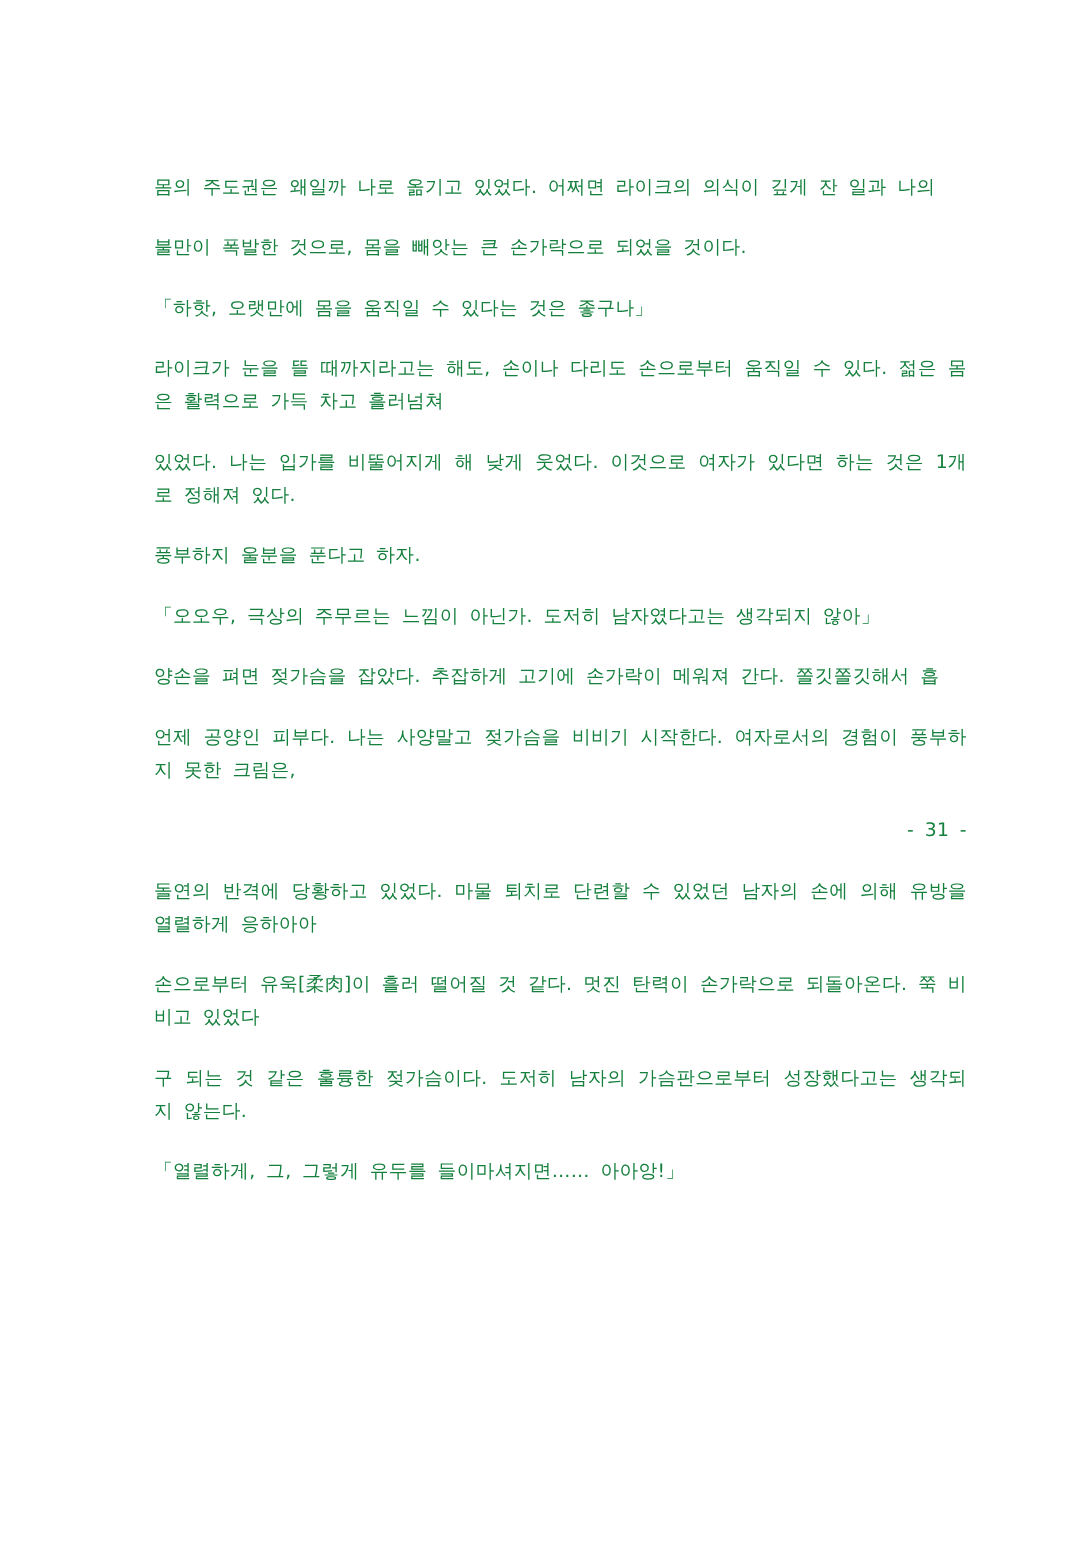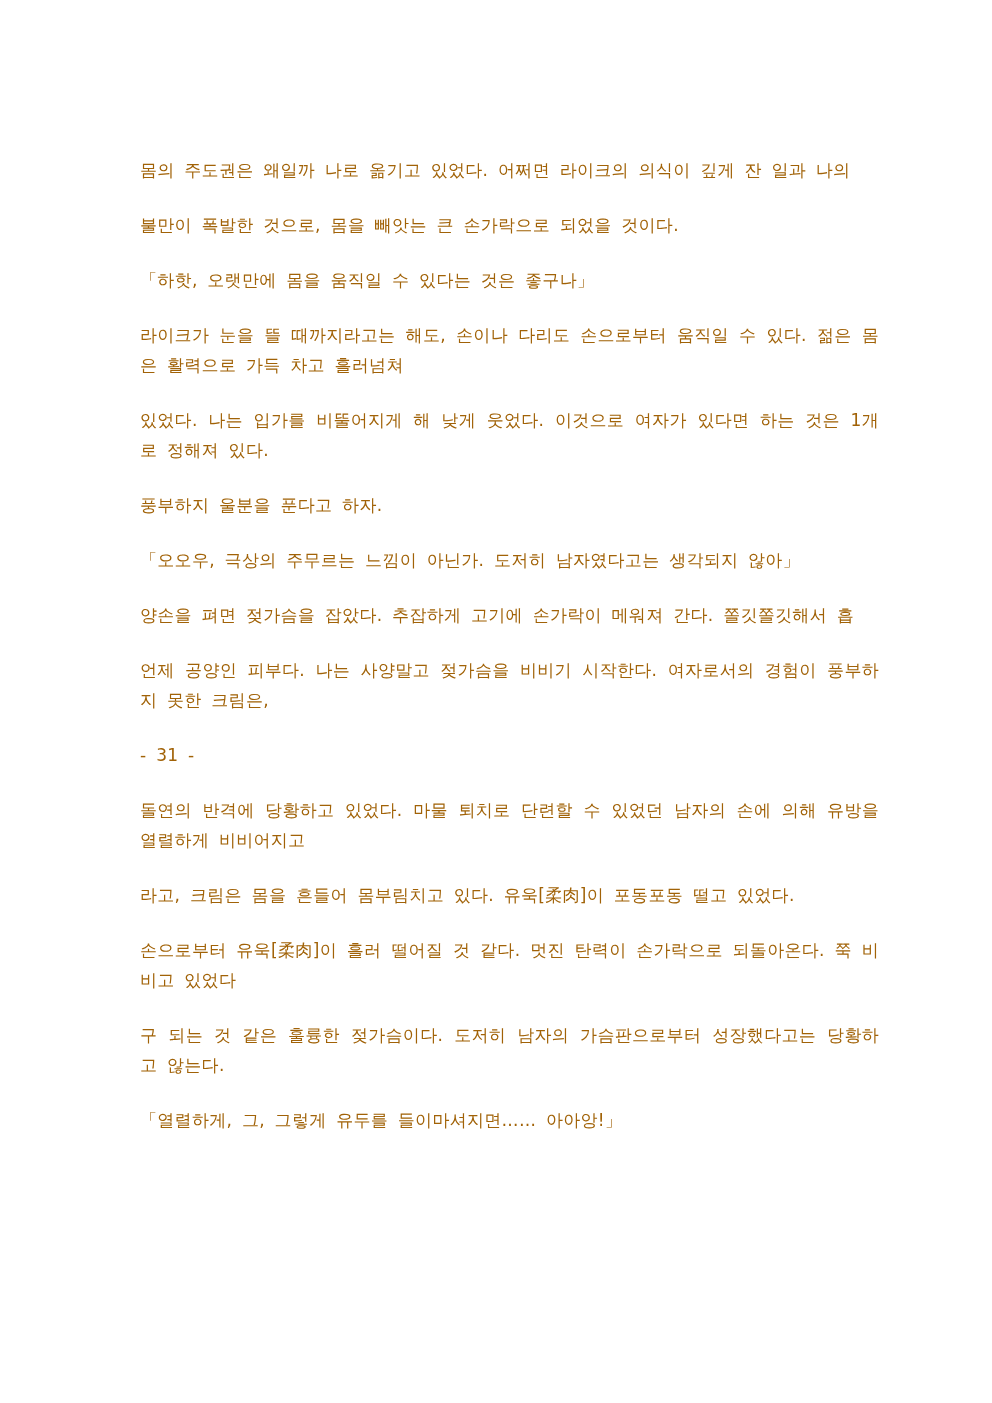--- a/index.html
+++ b/index.html
@@ -24,37 +24,36 @@
   .page p.line {
     margin: 0 0 25px 0;
     font-size: 17px;
     line-height: 30px;
     text-align: justify;
     word-spacing: 4px;
     letter-spacing: 0.3px;
     -webkit-font-smoothing: antialiased;
   }
   .page p.line.page-number {
-    text-align: left;
+    text-align: right;
   }
 </style>
 </head>
 <body style="background: rgb(255, 255, 255);">
 
-<main class="page" style="color: #a16207;">
+<main class="page" style="color: #15803d;">
   <div id="text-block">
       <p class="line">몸의 주도권은 왜일까 나로 옮기고 있었다.  어쩌면 라이크의 의식이 깊게 잔 일과 나의</p>
       <p class="line">불만이 폭발한 것으로, 몸을 빼앗는 큰 손가락으로 되었을 것이다.</p>
       <p class="line">「하핫, 오랫만에 몸을 움직일 수 있다는 것은 좋구나」</p>
       <p class="line">라이크가 눈을 뜰 때까지라고는 해도, 손이나 다리도 손으로부터 움직일 수 있다.  젊은 몸은 활력으로 가득 차고 흘러넘쳐</p>
       <p class="line">있었다.  나는 입가를 비뚤어지게 해 낮게 웃었다.  이것으로 여자가 있다면 하는 것은 1개로 정해져 있다.</p>
       <p class="line">풍부하지 울분을 푼다고 하자.</p>
       <p class="line">「오오우, 극상의 주무르는 느낌이 아닌가.  도저히 남자였다고는 생각되지 않아」</p>
       <p class="line">양손을 펴면 젖가슴을 잡았다.  추잡하게 고기에 손가락이 메워져 간다.  쫄깃쫄깃해서 흡</p>
       <p class="line">언제 공양인 피부다.  나는 사양말고 젖가슴을 비비기 시작한다.  여자로서의 경험이 풍부하지 못한 크림은,</p>
       <p class="line page-number">- 31 -</p>
-      <p class="line">돌연의 반격에 당황하고 있었다.  마물 퇴치로 단련할 수 있었던 남자의 손에 의해 유방을 열렬하게 비비어지고</p>
-      <p class="line">라고, 크림은 몸을 흔들어 몸부림치고 있다.  유욱[柔肉]이 포동포동 떨고 있었다.</p>
+      <p class="line">돌연의 반격에 당황하고 있었다.  마물 퇴치로 단련할 수 있었던 남자의 손에 의해 유방을 열렬하게 응하아아</p>
       <p class="line">손으로부터 유욱[柔肉]이 흘러 떨어질 것 같다.  멋진 탄력이 손가락으로 되돌아온다.  쭉 비비고 있었다</p>
-      <p class="line">구 되는 것 같은 훌륭한 젖가슴이다.  도저히 남자의 가슴판으로부터 성장했다고는 당황하고 않는다.</p>
+      <p class="line">구 되는 것 같은 훌륭한 젖가슴이다.  도저히 남자의 가슴판으로부터 성장했다고는 생각되지 않는다.</p>
       <p class="line">「열렬하게, 그, 그렇게 유두를 들이마셔지면…… 아아앙!」</p>
     </div>
 </main>
 
 </body></html>

